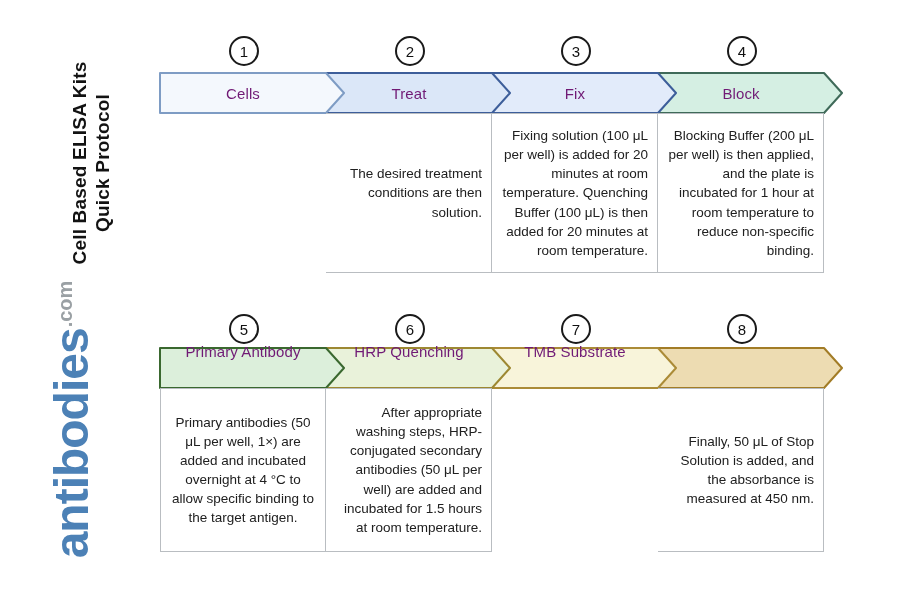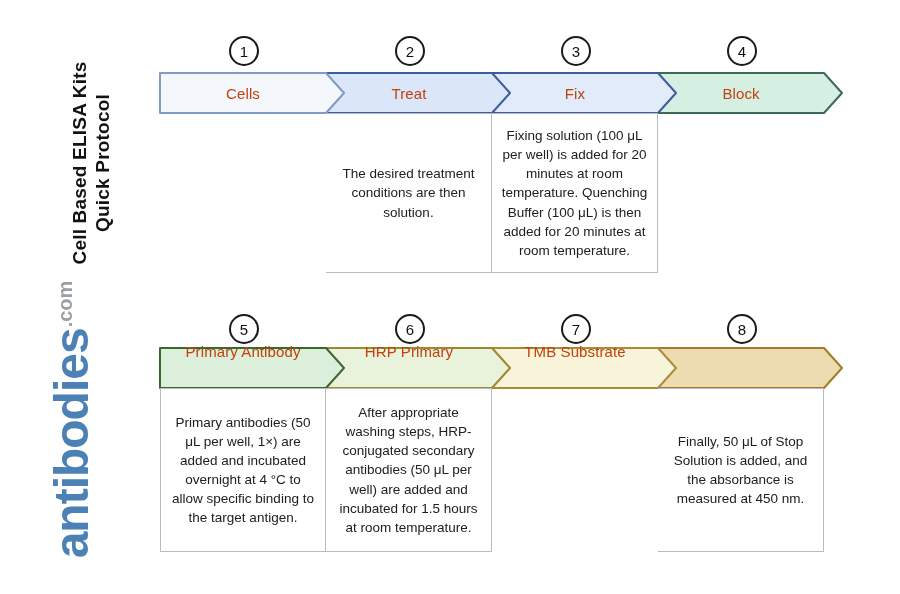--- a/index.html
+++ b/index.html
@@ -30,32 +30,32 @@
   .r1.circle{top:36px;}
   .r2.circle{top:314px;}
   .circ-c0{left:229px;}.circ-c1{left:395px;}.circ-c2{left:561px;}.circ-c3{left:727px;}
   
   .arrow-svg{position:absolute;left:158px;width:692px;height:44px;}
   .arrow-svg.r1{top:71px;}
   .arrow-svg.r2{top:346px;}
   
   .alabel{
     position:absolute;width:166px;height:40px;display:flex;align-items:center;justify-content:center;
-    font-size:15px;color:#c2410c;letter-spacing:.1px;
+    font-size:15px;color:#701a75;letter-spacing:.1px;
   }
   .r1.alabel{top:73px;}
   .r2.alabel{top:331px;}
   
   .box{
     position:absolute;width:166px;background:#ffffff;border:1.5px solid #b9bdc1;
     box-sizing:border-box;display:flex;align-items:center;justify-content:center;
     text-align:center;font-size:13.5px;line-height:1.42;color:#202020;
     padding:6px 9px;
   }
-  .box.no-left{border-left:none;}
+  .box.no-left{border-left:none;text-align:right;}
   .r1.box{top:113px;height:160px;}
   .r2.box{top:388px;height:164px;}
   .c0{left:160px;}.c1{left:326px;}.c2{left:492px;}.c3{left:658px;}
 </style>
 </head>
 <body>
 
 <div class="canvas">
 
   <div class="side-title">
@@ -87,20 +87,21 @@
     <polygon points="2,2 168,2 186,22 168,42 2,42" stroke-width="2" stroke-linejoin="round" fill="#f4f8fd" stroke="#7e9cc4"></polygon>
   </svg>
 
   <div class="alabel r1 c0">Cells</div>
   <div class="alabel r1 c2">Fix</div>
   <div class="alabel r1 c1">Treat</div>
   <div class="alabel r1 c3">Block</div>
 
   <div class="box r1 c1 no-left">The desired treatment conditions are then solution.</div>
   <div class="box r1 c2 no-left">Fixing solution (100 μL per well) is added for 20 minutes at room temperature. Quenching Buffer (100 μL) is then added for 20 minutes at room temperature.</div>
+  <div class="box r1 c3 no-left">Blocking Buffer (200 μL per well) is then applied, and the plate is incubated for 1 hour at room temperature to reduce non-specific binding.</div>
 
   <div class="circle r2 circ-c0">
       <span>5</span>
     </div>
   <div class="circle r2 circ-c1">
       <span>6</span>
     </div>
   <div class="circle r2 circ-c2">
       <span>7</span>
     </div>
@@ -109,20 +110,20 @@
     </div>
 
   <svg class="arrow-svg r2" viewBox="0 0 692 44">
     <polygon points="500,2 666,2 684,22 666,42 500,42" stroke-width="2" stroke-linejoin="round" fill="#eddcb2" stroke="#a27c26"></polygon>
     <polygon points="334,2 500,2 518,22 500,42 334,42" stroke-width="2" stroke-linejoin="round" fill="#f8f4da" stroke="#ab8b37"></polygon>
     <polygon points="168,2 334,2 352,22 334,42 168,42" stroke-width="2" stroke-linejoin="round" fill="#e9f2da" stroke="#9d8832"></polygon>
     <polygon points="2,2 168,2 186,22 168,42 2,42" stroke-width="2" stroke-linejoin="round" fill="#dcefdb" stroke="#3a682f"></polygon>
   </svg>
 
   <div class="alabel r2 c0">Primary Antibody</div>
-  <div class="alabel r2 c1">HRP Primary</div>
+  <div class="alabel r2 c1">HRP Quenching</div>
   <div class="alabel r2 c2">TMB Substrate</div>
 
   <div class="box r2 c0">Primary antibodies (50 μL per well, 1×) are added and incubated overnight at 4 °C to allow specific binding to the target antigen.</div>
   <div class="box r2 c1 no-left">After appropriate washing steps, HRP-conjugated secondary antibodies (50 μL per well) are added and incubated for 1.5 hours at room temperature.</div>
   <div class="box r2 c3 no-left">Finally, 50 μL of Stop Solution is added, and the absorbance is measured at 450 nm.</div>
 
 </div>
 
 </body></html>

